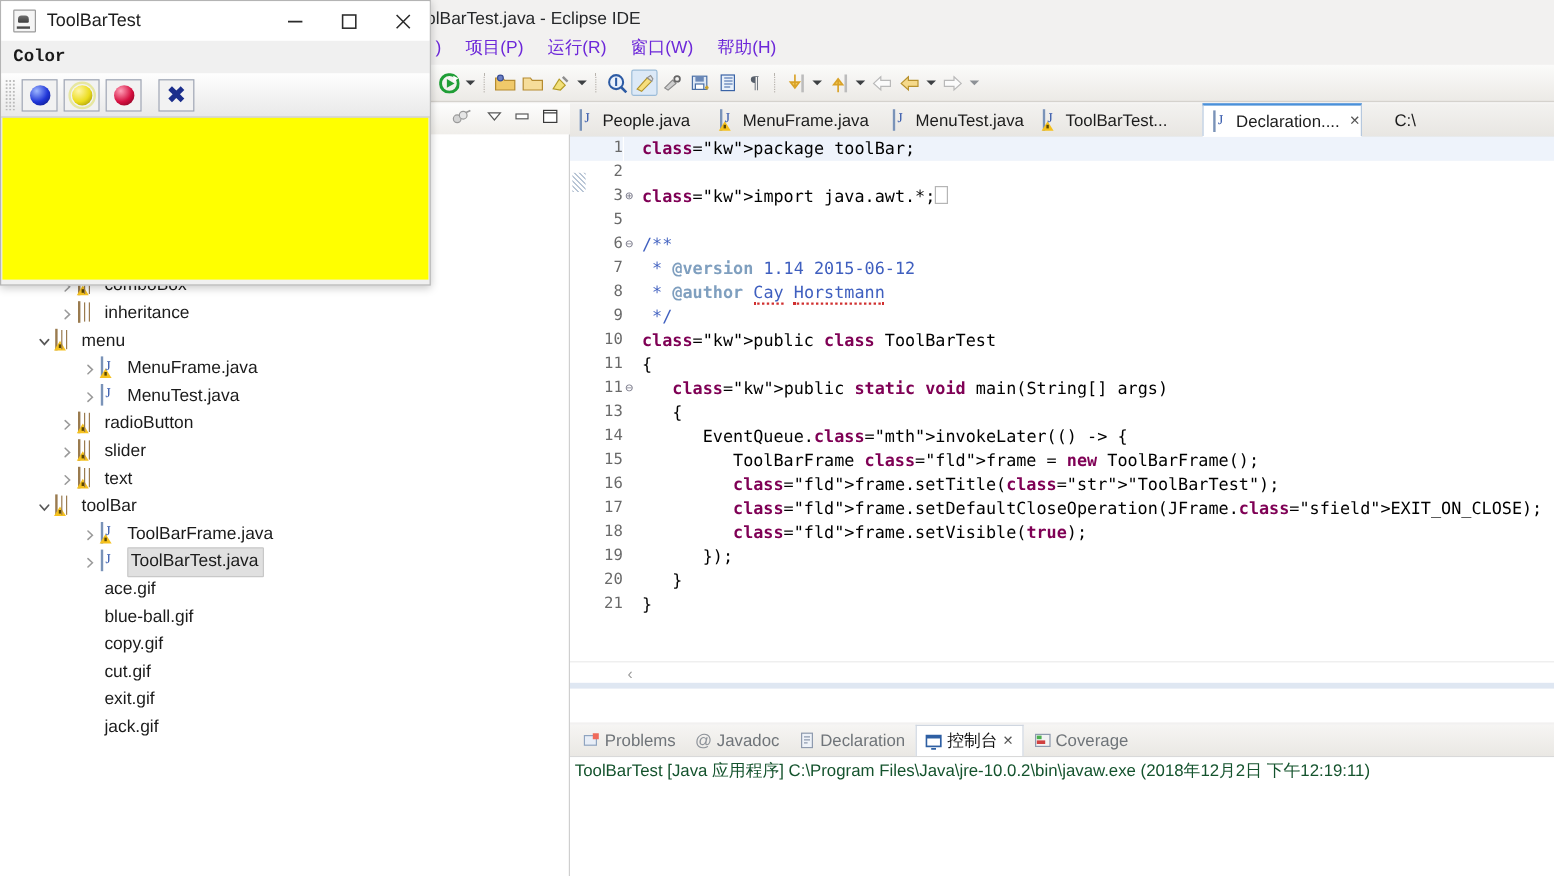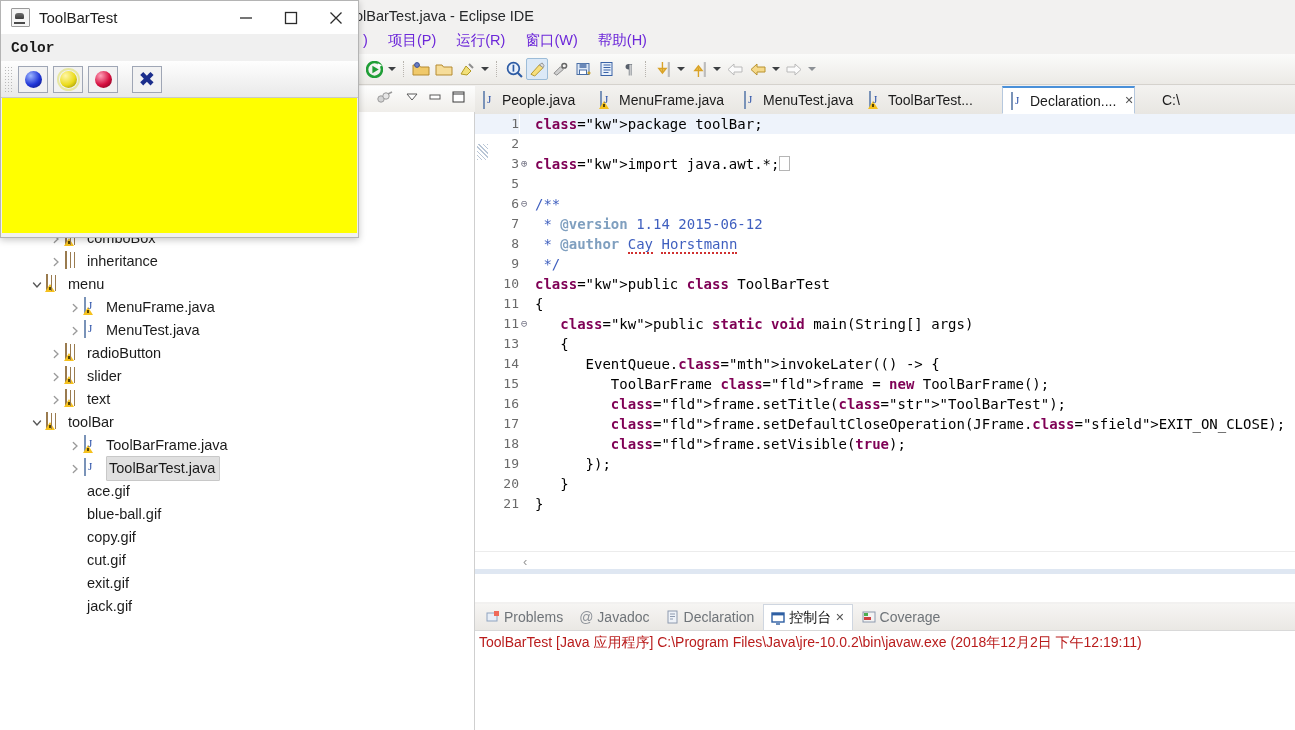--- a/index.html
+++ b/index.html
@@ -107,21 +107,21 @@
   #console{position:absolute;left:475px;top:604px;width:820px;height:126px;background:#ffffff;}
   .ctabs{position:absolute;left:0;top:0;width:820px;height:26px;
     background:linear-gradient(#f6f5f3,#eae8e4);border-bottom:1px solid #cfd6e0;
     display:flex;align-items:center;padding-left:4px;gap:2px;}
   .ctab{display:flex;align-items:center;gap:4px;padding:0 7px;height:24px;font-size:14px;
     color:#6f7479;white-space:nowrap;}
   .ctab.active{background:#ffffff;color:#111;border:1px solid #cfd6e0;border-bottom:none;
     box-sizing:border-box;height:26px;}
   .ctab .x{font-size:11px;color:#555;}
   .cbody{position:absolute;left:0;top:27px;width:820px;height:99px;background:#ffffff;}
-  .cline{font-size:14px;color:#b91c1c;padding:3px 0 0 4px;white-space:nowrap;}
+  .cline{font-size:14px;color:#14532d;padding:3px 0 0 4px;white-space:nowrap;}
   .cdiv{position:absolute;left:0;top:26px;width:820px;height:1px;background:#d9d9d9;}
 
   
   #swing{position:absolute;left:0;top:0;width:359px;height:238px;background:#f0f0f0;
     border:1px solid #b4b4b4;box-sizing:border-box;box-shadow:0 2px 7px rgba(0,0,0,.22);}
   .sw-title{height:33px;background:#ffffff;display:flex;align-items:center;position:relative;}
   .sw-ico{width:17px;height:17px;margin-left:10px;border:1px solid #9a9a9a;background:#f5f5f5;
     position:relative;border-radius:1px;flex:none;}
   .sw-ico:after{content:"";position:absolute;left:3px;top:4px;width:9px;height:6px;border-radius:3px 3px 1px 1px;
     background:linear-gradient(#6f6f6f,#3c3c3c);}

